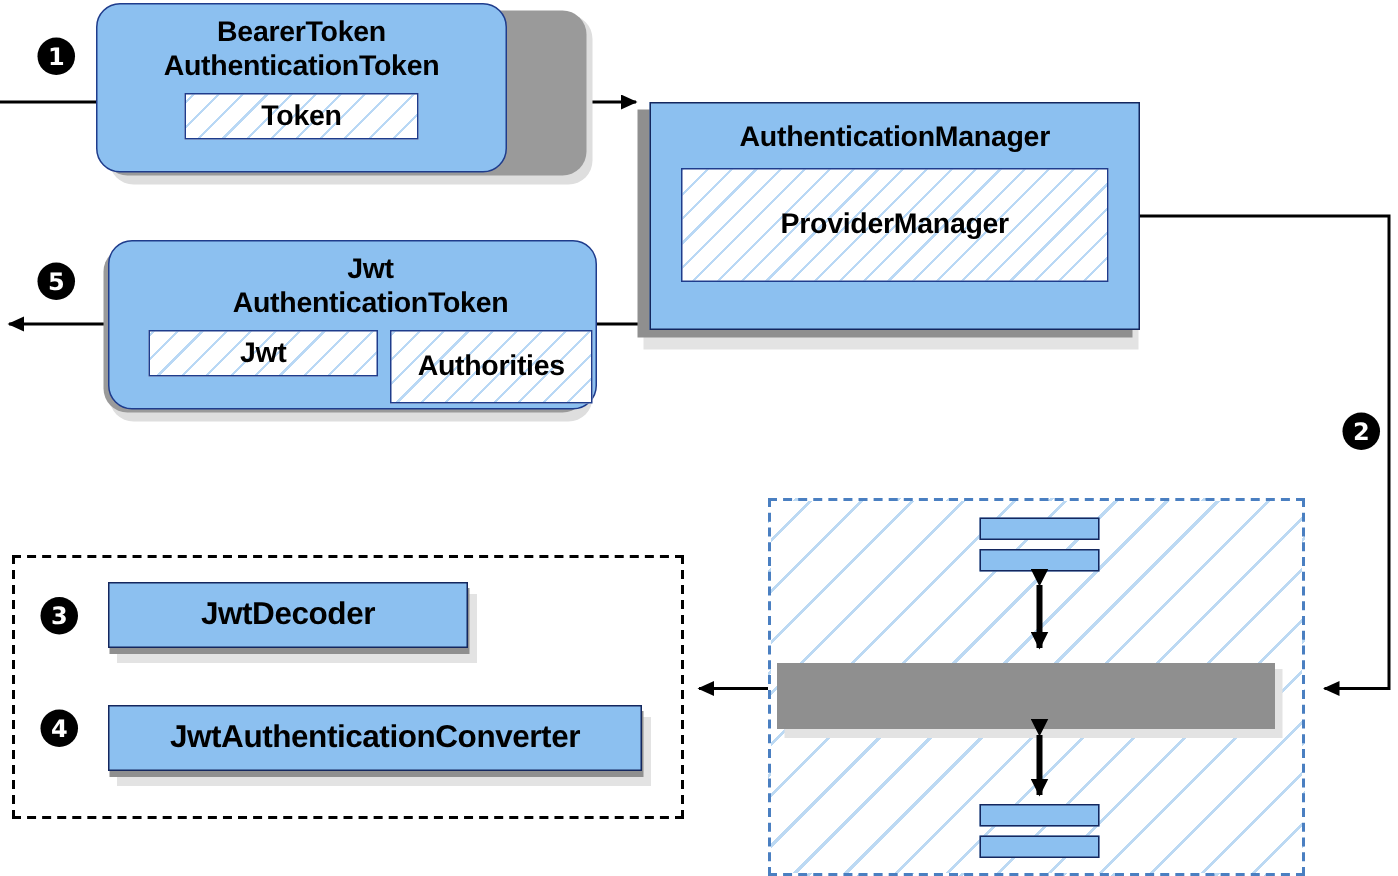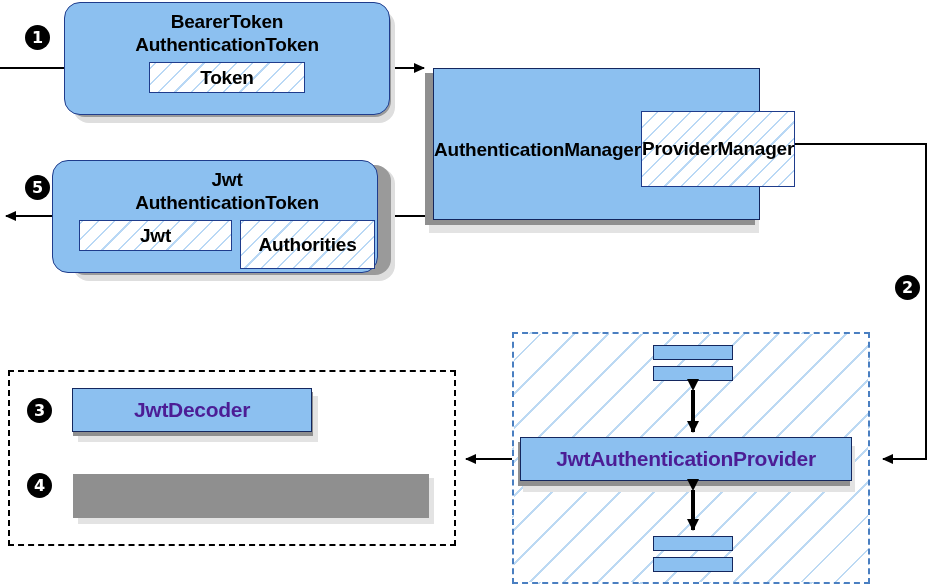--- a/index.html
+++ b/index.html
@@ -87,21 +87,21 @@
     font-size: 19px;
     color: #000000;
     letter-spacing: -0.2px;
   }
 
   
   .rect-box {
     background: #8CC0F0;
     border: 1.5px solid #14275e;
     display: flex;
-    flex-direction: row;
+    flex-direction: column;
     align-items: center;
     box-sizing: border-box;
   }
   .rect-shadow-dark {
     position: absolute;
     z-index: 2;
     background: #8f8f8f;
   }
   .rect-shadow-light {
     position: absolute;
@@ -122,21 +122,21 @@
     background: #8CC0F0;
     border: 1.5px solid #14275e;
     display: flex;
     align-items: center;
     justify-content: center;
     box-sizing: border-box;
   }
   .bar-box span {
     font-weight: bold;
     font-size: 21px;
-    color: #4c1d95;
+    color: #000000;
     letter-spacing: -0.3px;
     white-space: nowrap;
     text-align: right;
   }
   .bar-shadow-dark {
     position: absolute;
     z-index: 2;
     background: #8f8f8f;
   }
   .bar-shadow-light {
@@ -249,72 +249,72 @@
     </g>
   </svg>
 
   <div class="dashed-black" style="left:8px; top:370px; width:448px; height:176px;"></div>
 
   <div class="dashed-blue-hatch" style="left:512px; top:332px; width:358px; height:252px;"></div>
 
 
   <div class="token-shadow2" style="left:73px; top:10px; width:322px; height:113px;"></div>
   <div class="token-shadow" style="left:69px; top:7px; width:322px; height:110px;"></div>
-  <div class="node token-box" style="left:64px; top:2px; width:326px; height:113px;">
+  <div class="node token-box" style="left:64px; top:2px; width:274px; height:113px;">
     <div class="token-title">BearerToken
 AuthenticationToken</div>
     <div class="hatch-box" style="width:156px; height:31px; margin-top:6px;text-align:center;">
       <span>Token</span>
     </div>
   </div>
 
   <div class="rect-shadow-light" style="left:429px; top:77px; width:330px; height:156px;"></div>
   <div class="rect-shadow-dark" style="left:425px; top:73px; width:330px; height:152px;"></div>
   <div class="node rect-box" style="left:433px; top:68px; width:327px; height:152px;">
     <div class="rect-title">AuthenticationManager</div>
     <div class="hatch-box" style="width:285px; height:76px; margin-top:9px;">
       <span>ProviderManager</span>
     </div>
   </div>
 
   <div class="token-shadow2" style="left:73px; top:168px; width:322px; height:113px;"></div>
   <div class="token-shadow" style="left:69px; top:165px; width:322px; height:110px;"></div>
-  <div class="node token-box" style="left:52px; top:160px; width:326px; height:113px;padding-left:24px;">
+  <div class="node token-box" style="left:72px; top:160px; width:326px; height:113px;padding-left:24px;">
     <div class="token-title">Jwt
 AuthenticationToken</div>
     <div style="display:flex; gap:8px; margin-top:6px;">
       <div class="hatch-box" style="width:153px; height:31px;">
         <span>Jwt</span>
       </div>
       <div class="hatch-box" style="width:135px; height:49px;">
         <span>Authorities</span>
       </div>
     </div>
   </div>
 
   <div class="bar-shadow-light" style="left:78px; top:396px; width:240px; height:46px;"></div>
   <div class="bar-shadow-dark" style="left:73px; top:392px; width:240px; height:44px;"></div>
   <div class="node bar-box" style="left:72px; top:388px; width:240px; height:44px;">
     <span>JwtDecoder</span>
   </div>
 
   <div class="bar-shadow-light" style="left:78px; top:478px; width:356px; height:46px;"></div>
   <div class="bar-shadow-dark" style="left:73px; top:474px; width:356px; height:44px;"></div>
+  <div class="node bar-box" style="left:72px; top:470px; width:356px; height:44px;">
+    <span>JwtAuthenticationConverter</span>
+  </div>
 
   <div class="mini-bar" style="left:653px; top:345px; width:80px; height:15px;"></div>
   <div class="mini-bar" style="left:653px; top:366px; width:80px; height:15px;"></div>
 
   <div class="mini-bar" style="left:653px; top:536px; width:80px; height:15px;"></div>
   <div class="mini-bar" style="left:653px; top:557px; width:80px; height:15px;"></div>
 
   <div class="bar-shadow-light" style="left:523px; top:446px; width:332px; height:46px;"></div>
   <div class="bar-shadow-dark" style="left:518px; top:442px; width:332px; height:44px;"></div>
-  <div class="node bar-box" style="left:520px; top:437px; width:332px; height:44px;">
-    <span>JwtAuthenticationProvider</span>
-  </div>
 
   <svg class="layer front" viewBox="0 0 932 584">
     <defs>
       <marker id="arrowUp2" markerWidth="14" markerHeight="12" refX="11" refY="6" orient="auto" markerUnits="userSpaceOnUse">
         <path d="M0,0 L12,6 L0,12 z" fill="#000000"></path>
       </marker>
       <marker id="arrowDown2" markerWidth="14" markerHeight="12" refX="11" refY="6" orient="auto" markerUnits="userSpaceOnUse">
         <path d="M0,0 L12,6 L0,12 z" fill="#000000"></path>
       </marker>
     </defs>

